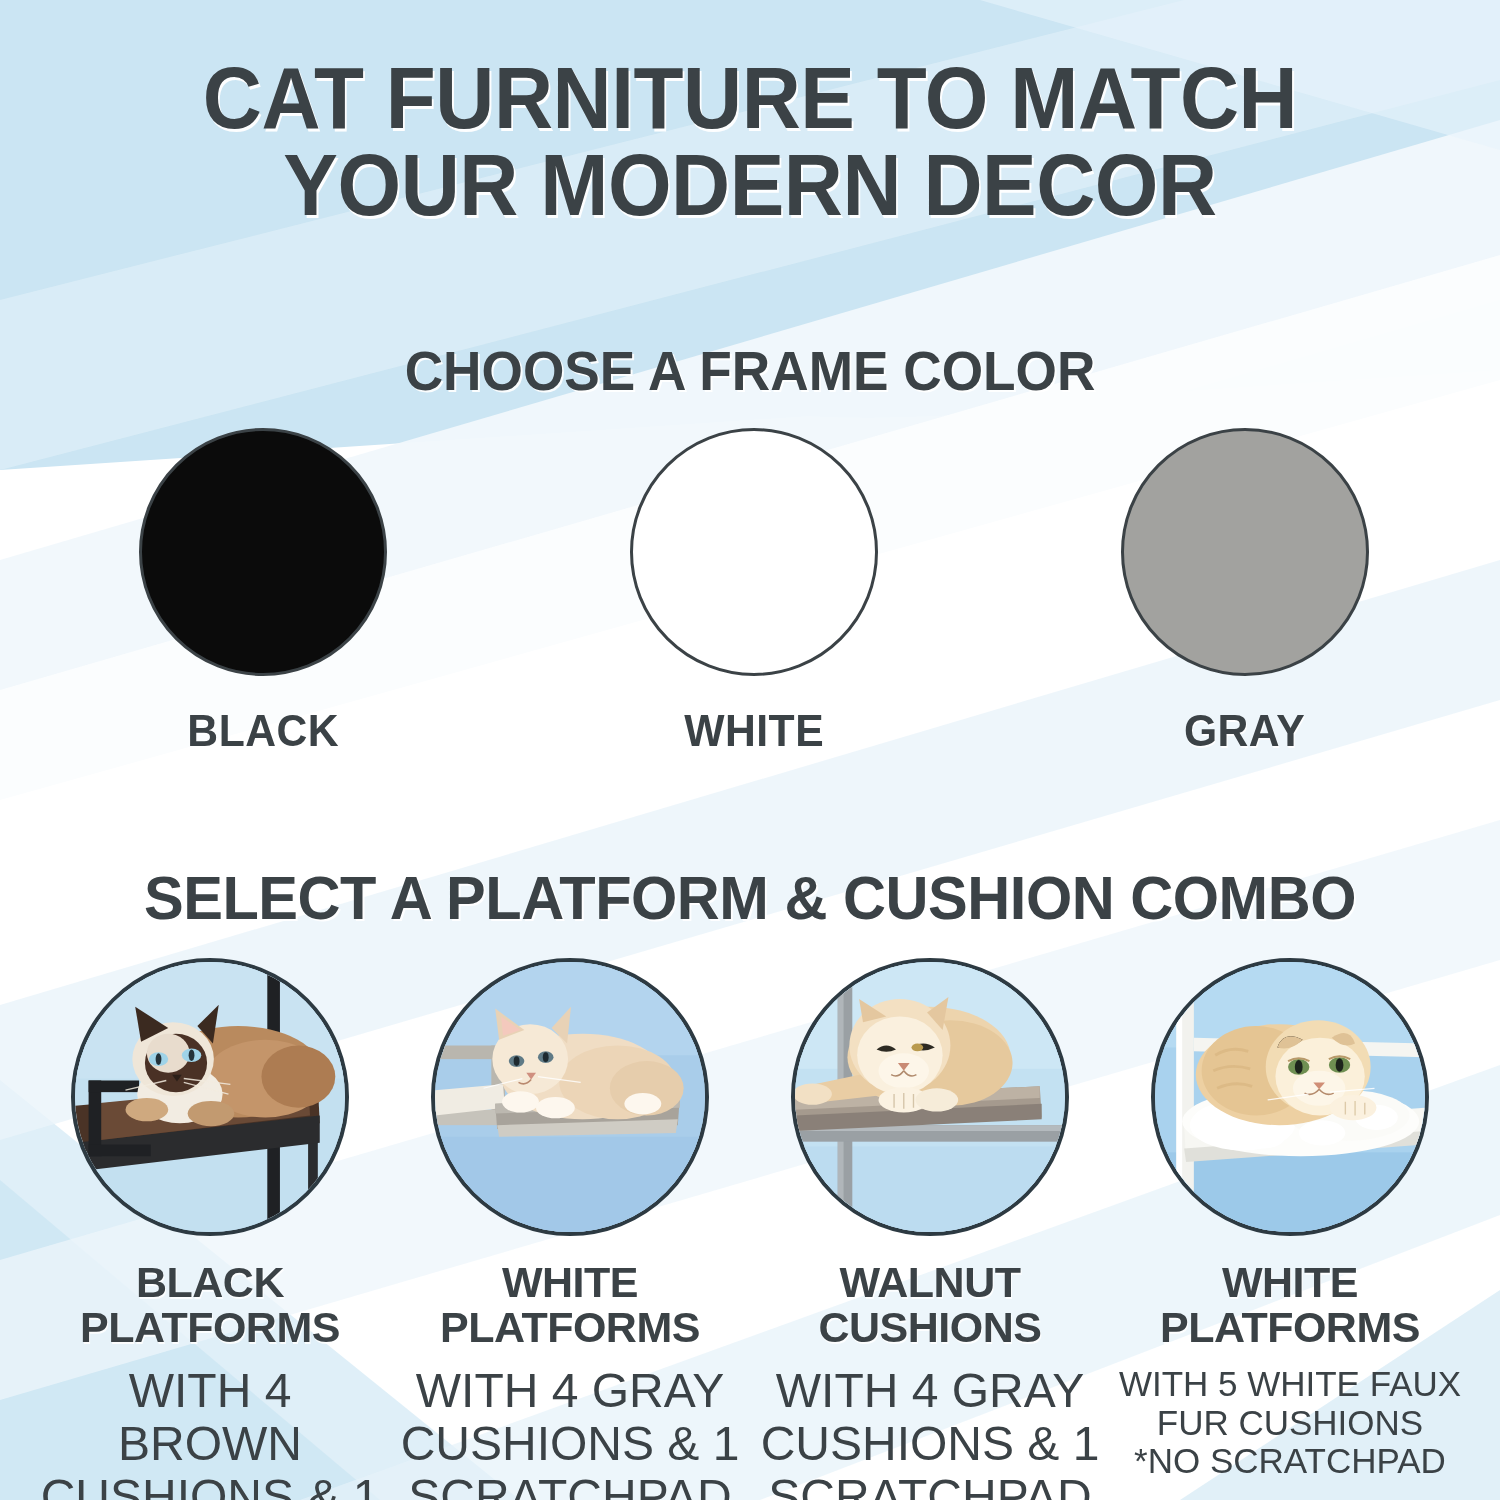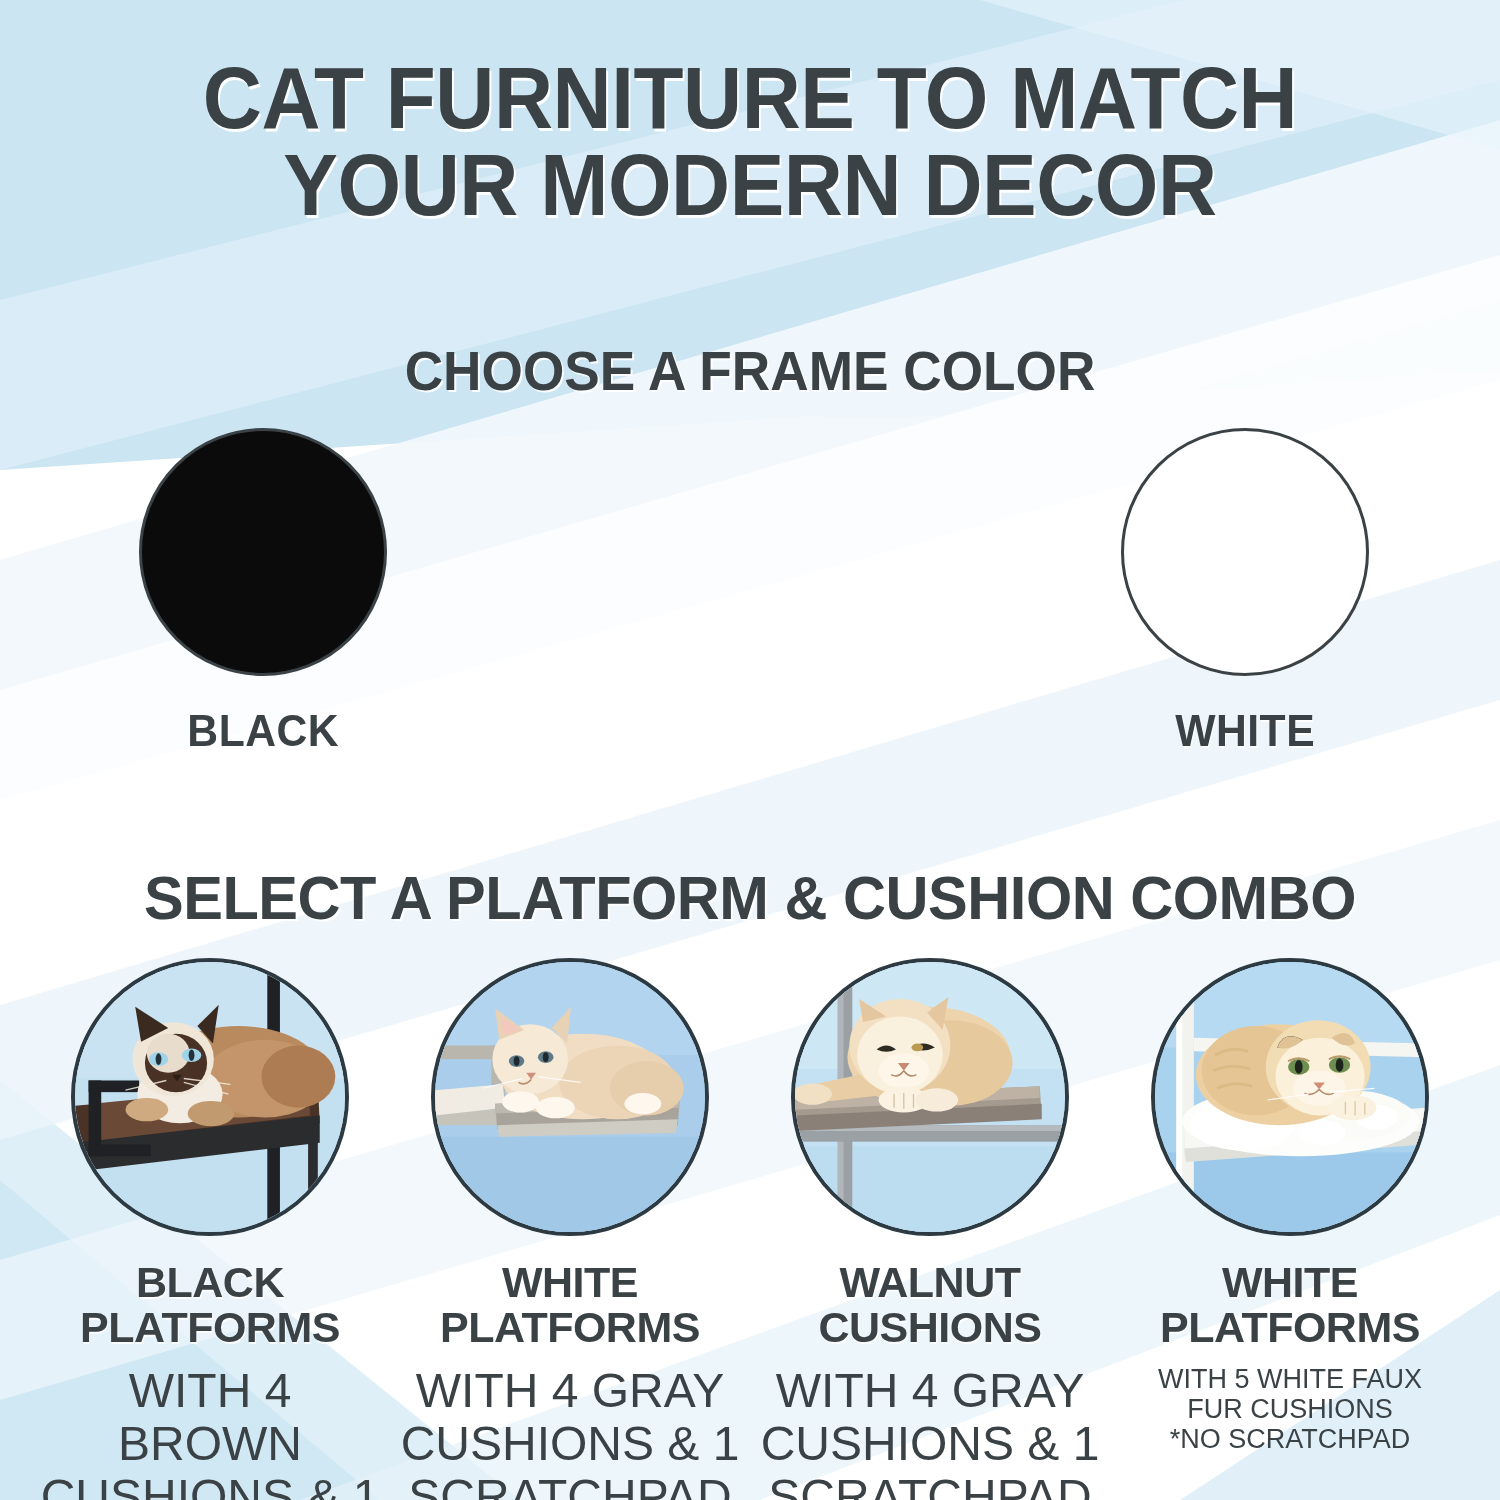--- a/index.html
+++ b/index.html
@@ -133,21 +133,21 @@
     margin-top:16px;
     text-align:center;
     font-family:"Liberation Sans Narrow","Liberation Sans", sans-serif;
     font-weight:normal;
     font-size:48px;
     line-height:1.10;
     letter-spacing:0px;
     color:#3b4246;
     white-space:pre-line;
   }
-  .combo-cell.wide .combo-desc { font-size:27px; }
+  .combo-cell.wide .combo-desc { font-size:35px; }
 </style>
 </head>
 <body>
 
 <div id="page">
 
   <div class="bg-layer">
     <svg class="bg-svg" viewBox="0 0 1500 1500" preserveAspectRatio="none">
       <rect x="0" y="0" width="1500" height="1500" fill="#ffffff"></rect>
 
@@ -186,20 +186,24 @@
     <div class="swatch-cell">
       <div class="swatch-circle" style="background:#0b0b0b;"></div>
       <div class="swatch-label">BLACK</div>
     </div>
 
     <div class="swatch-cell">
       <div class="swatch-circle" style="background:#ffffff;"></div>
       <div class="swatch-label">WHITE</div>
     </div>
 
+    <div class="swatch-cell">
+      <div class="swatch-circle" style="background:#a2a29f;"></div>
+      <div class="swatch-label">GRAY</div>
+    </div>
 
 
   </div>
 
   <h2 class="section-heading" id="combo-heading">SELECT A PLATFORM &amp; CUSHION COMBO</h2>
 
   <div class="combo-row">
 
     <div class="combo-cell">
       <div class="photo-circle">

